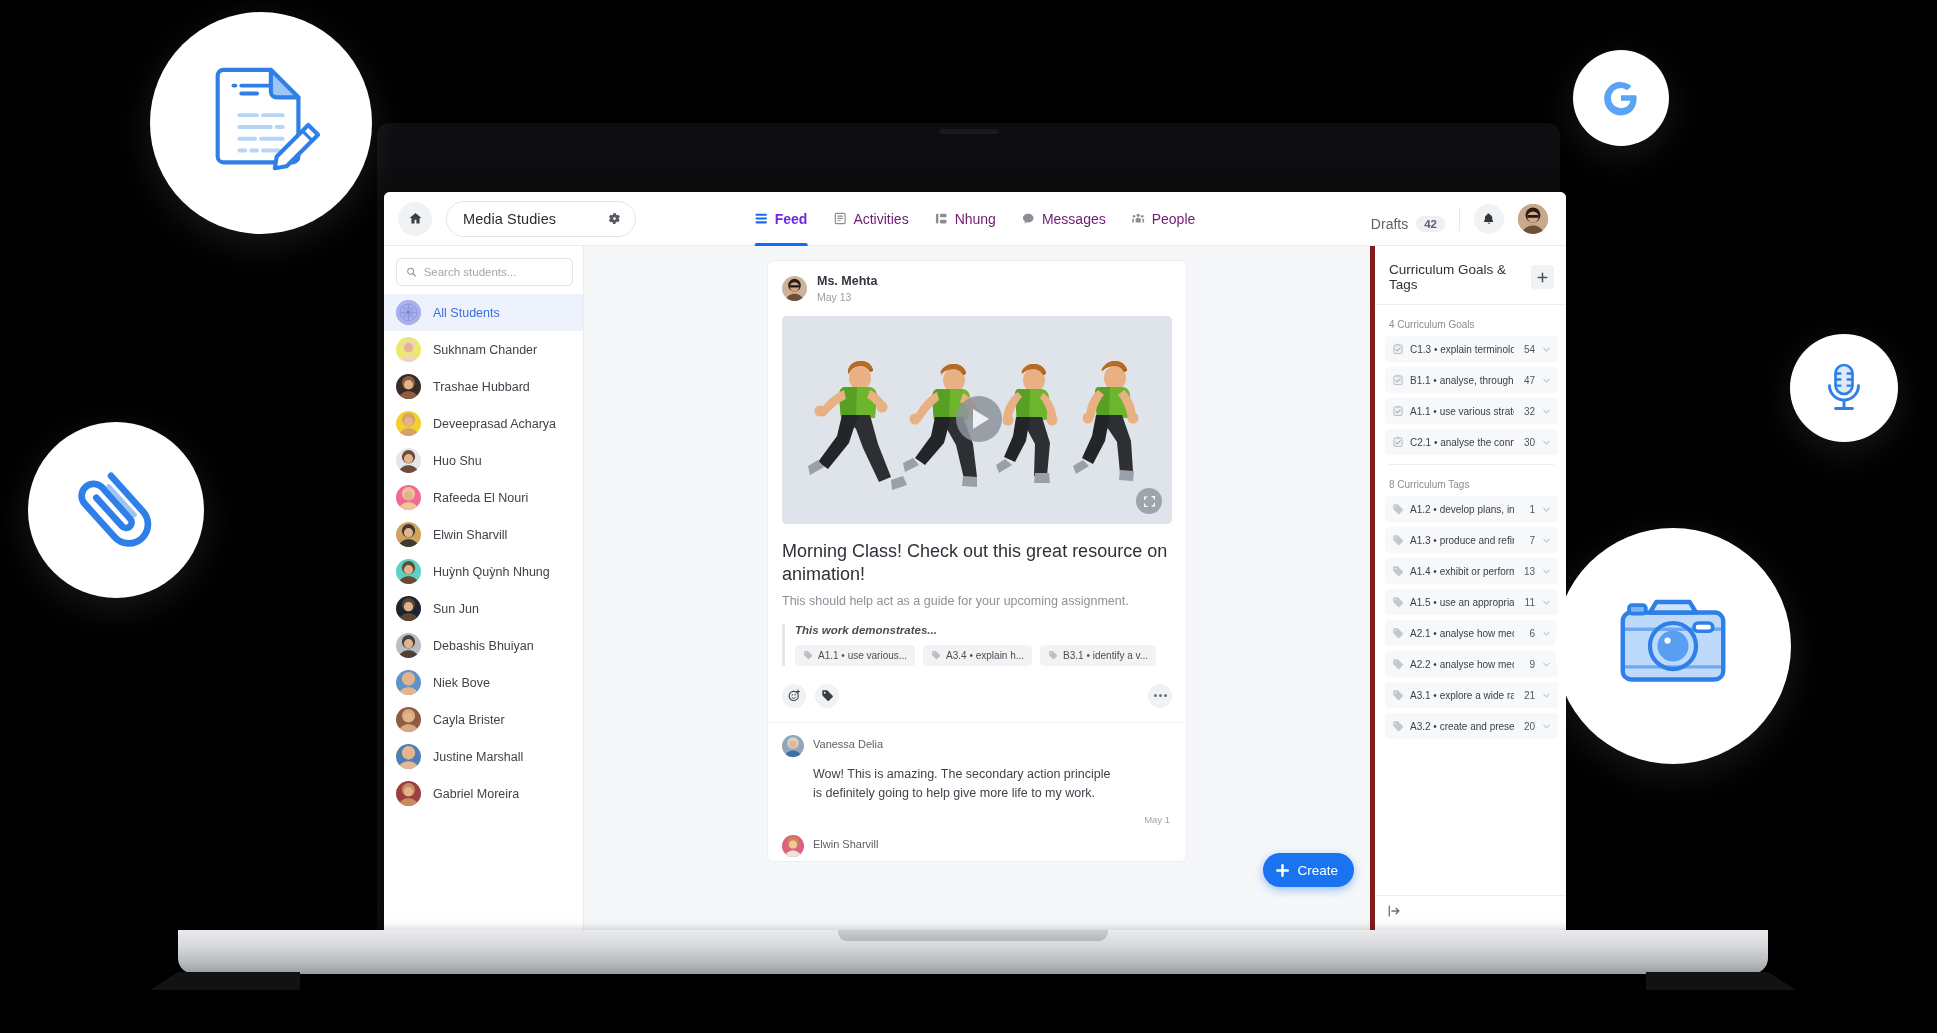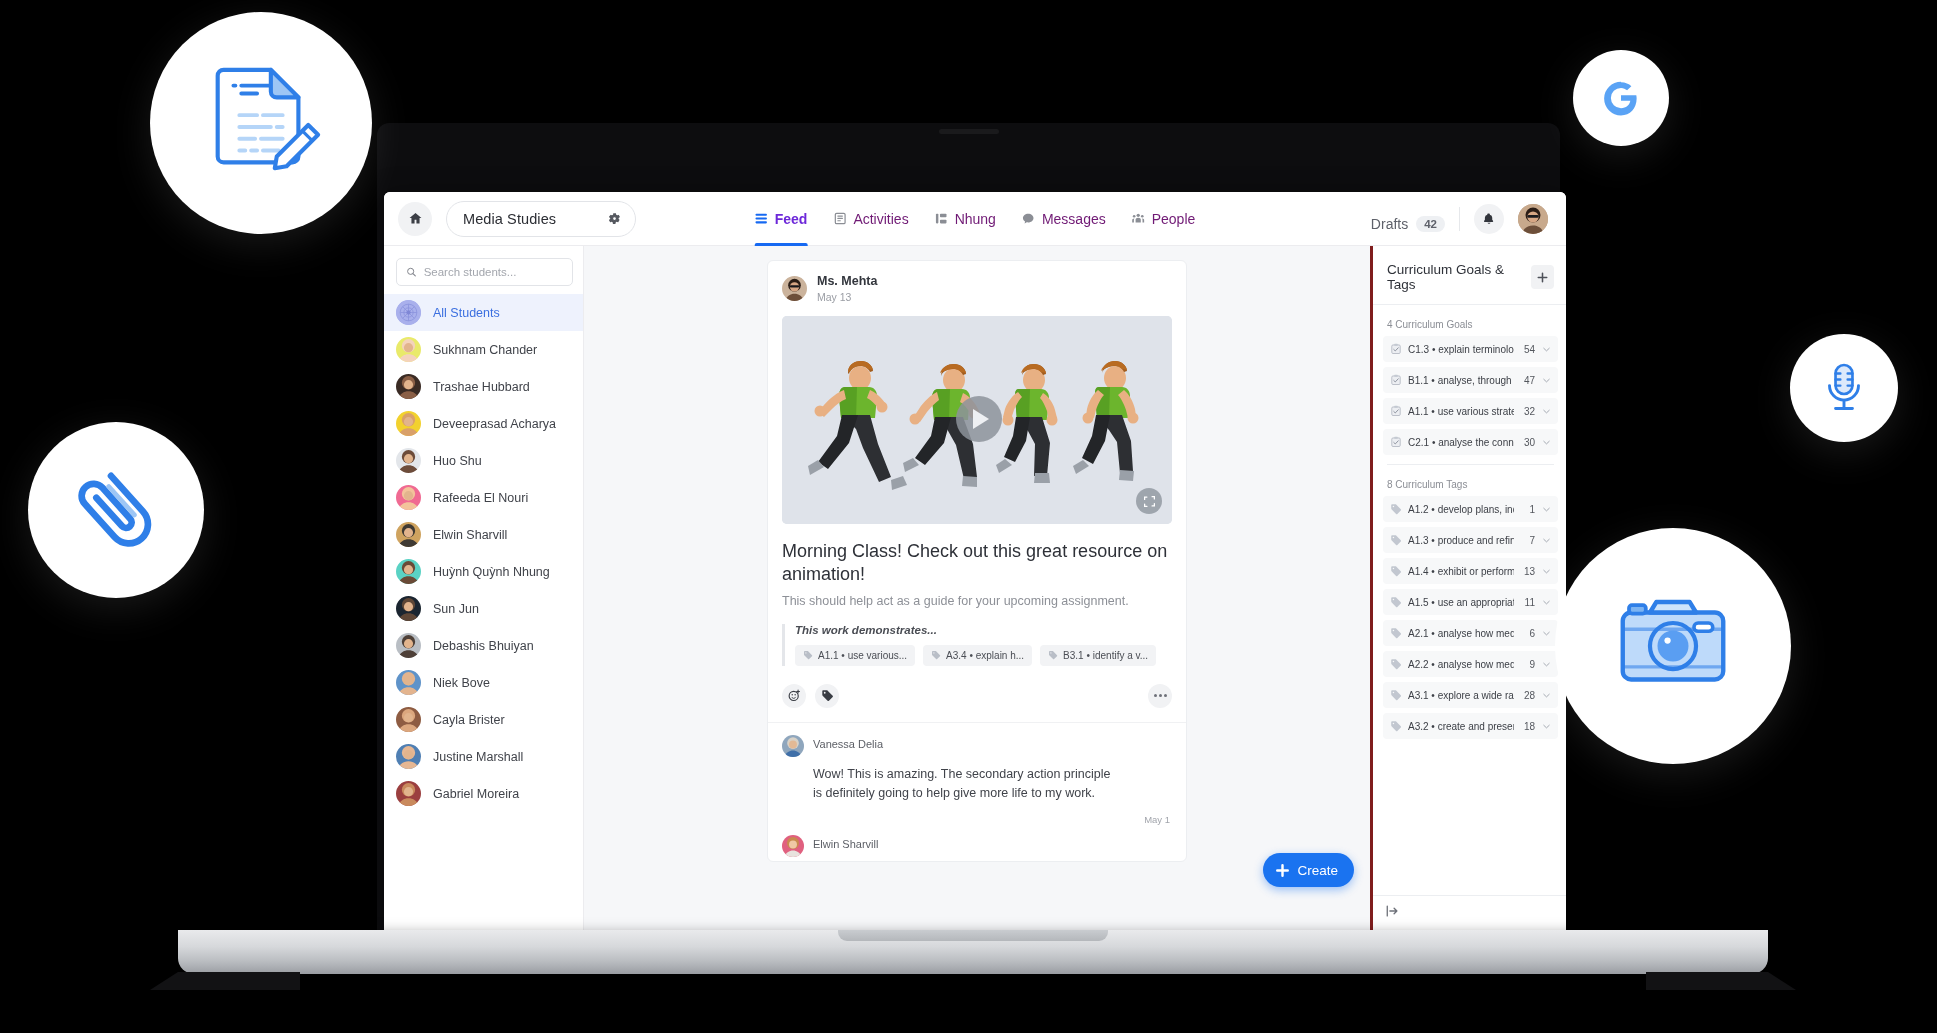--- a/index.html
+++ b/index.html
@@ -190,21 +190,21 @@
   .cmt .cn { font-size:11px; color:#5c5f66; padding-top:3px; }
   .cmt-body {
     font-size:12.5px; color:#40434a; line-height:1.5;
     padding: 4px 0 0 31px; max-width: 340px;
   }
   .cmt-time { font-size:9.5px; color:#a2a5ac; text-align:right; padding-right:2px;margin-top:12px; }
 
   
   .rpanel {
     width: 196px; flex:0 0 196px; background:#fff;
-    border-left:3px solid #7f1d1d; display:flex; flex-direction:column; min-height:0;
+    border-left:5px solid #7f1d1d; display:flex; flex-direction:column; min-height:0;
   }
   .rp-head {
     display:flex; align-items:center; justify-content:space-between;
     padding: 16px 12px 12px 14px; border-bottom:1px solid #eceef1;
   }
   .rp-title { font-size:13.5px; color:#2e3138; }
   .plus-btn {
     width:24px;height:24px;border-radius:4px;background:#f1f2f4;
     display:flex;align-items:center;justify-content:center;cursor:pointer;
     font-size:17px; color:#4e5159; line-height:1;
@@ -809,32 +809,32 @@
                 <svg width="11" height="11" viewBox="0 0 16 16">
                   <path d="M4 6.2L8 10l4-3.8" fill="none" stroke="#9aa0a9" stroke-width="1.3" stroke-linecap="round" stroke-linejoin="round"></path>
                 </svg>
               </div>
               <div class="rp-item">
                 <svg width="12" height="12" viewBox="0 0 16 16">
                   <path d="M1.6 7.4V2.8c0-.7.5-1.2 1.2-1.2h4.6c.3 0 .6.1.8.4l6.2 6.2c.5.5.5 1.2 0 1.7l-4.6 4.6c-.5.5-1.2.5-1.7 0L2 8.2a1.2 1.2 0 01-.4-.8z" fill="#c2c7d0"></path>
                   <circle cx="4.6" cy="4.6" r="1" fill="#f7f8f9"></circle>
                 </svg>
                 <span class="txt">A3.1 •  explore a wide range...</span>
-                <span class="num">28</span>
+                <span class="num">21</span>
                 <svg width="11" height="11" viewBox="0 0 16 16">
                   <path d="M4 6.2L8 10l4-3.8" fill="none" stroke="#9aa0a9" stroke-width="1.3" stroke-linecap="round" stroke-linejoin="round"></path>
                 </svg>
               </div>
               <div class="rp-item">
                 <svg width="12" height="12" viewBox="0 0 16 16">
                   <path d="M1.6 7.4V2.8c0-.7.5-1.2 1.2-1.2h4.6c.3 0 .6.1.8.4l6.2 6.2c.5.5.5 1.2 0 1.7l-4.6 4.6c-.5.5-1.2.5-1.7 0L2 8.2a1.2 1.2 0 01-.4-.8z" fill="#c2c7d0"></path>
                   <circle cx="4.6" cy="4.6" r="1" fill="#f7f8f9"></circle>
                 </svg>
                 <span class="txt">A3.2 • create and present m...</span>
-                <span class="num">18</span>
+                <span class="num">20</span>
                 <svg width="11" height="11" viewBox="0 0 16 16">
                   <path d="M4 6.2L8 10l4-3.8" fill="none" stroke="#9aa0a9" stroke-width="1.3" stroke-linecap="round" stroke-linejoin="round"></path>
                 </svg>
               </div>
             </div>
         </div>
         <div class="rp-foot">
           <svg width="14" height="14" viewBox="0 0 16 16">
             <path d="M2.6 2.4v11.2" stroke="#6e7179" stroke-width="1.5" stroke-linecap="round"></path>
             <path d="M5.6 8h8M10.4 4.8L13.6 8l-3.2 3.2" fill="none" stroke="#6e7179" stroke-width="1.5" stroke-linecap="round" stroke-linejoin="round"></path>

